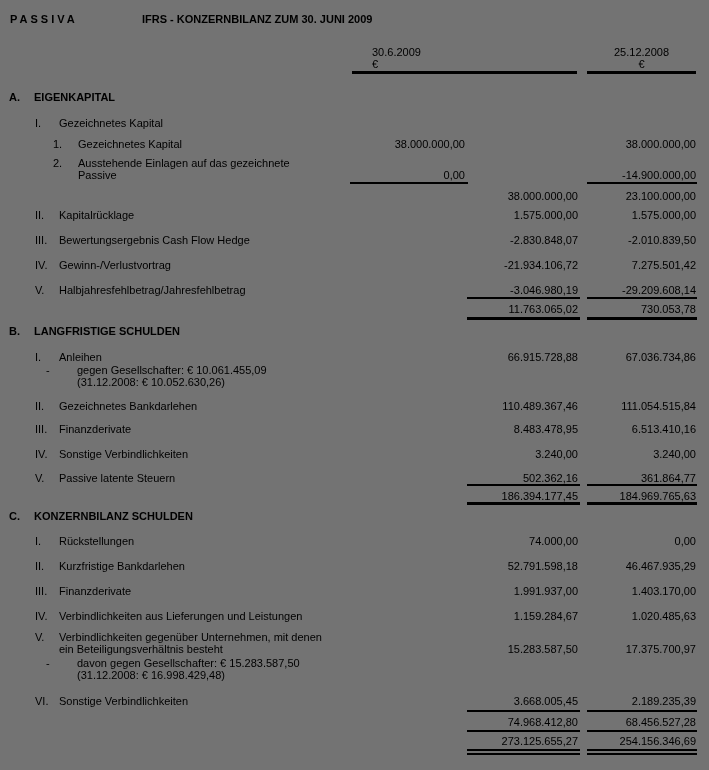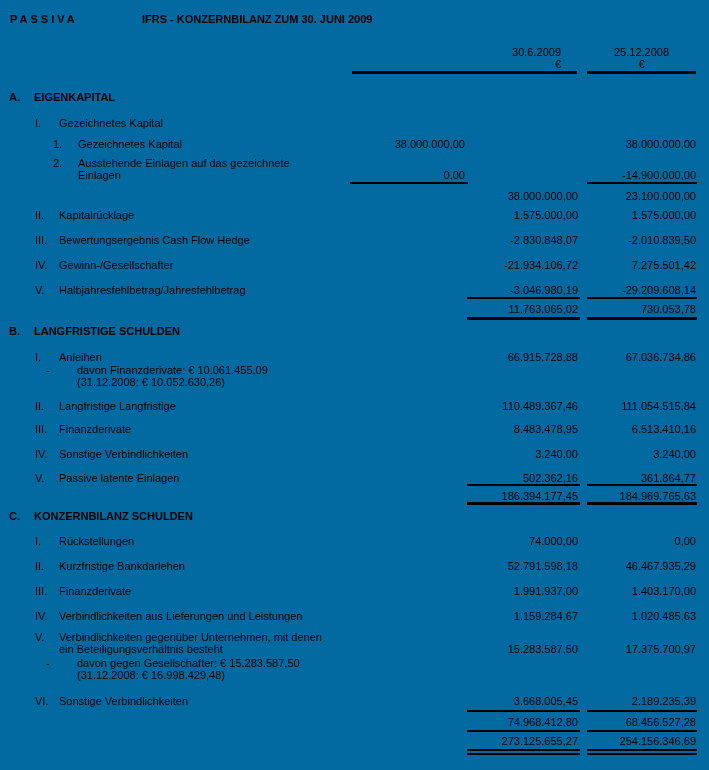--- a/index.html
+++ b/index.html
@@ -1,38 +1,38 @@
 <!DOCTYPE html>
 <html><head>
 <meta charset="utf-8">
 <style>
   html,body{margin:0;padding:0;background:#fff;}
   .sheet{
-    position:relative;width:709px;height:770px;background:#0369a1;
+    position:relative;width:709px;height:770px;background:#737373;
     font-family:"Liberation Sans","DejaVu Sans",sans-serif;
     font-size:11px;color:#000;overflow:hidden;
   }
   .abs{position:absolute;white-space:nowrap;line-height:12px;}
   .b{font-weight:bold;}
   .sp{letter-spacing:3px;}
   
   .sec-letter{left:9px;}
   .sec-title{left:34px;}
   .rn{left:35px;}
   .l1{left:59px;}
   .an{left:53px;}
   .l2{left:78px;}
   .dash{left:46px;}
   .note{left:77px;}
   
   .v1{right:244px;}   
   .v2{right:131px;}   
   .v3{right:13px;}    
   
-  .h2009{left:336px;width:225px;text-align:right;}
+  .h2009{left:372px;width:225px;text-align:left;}
   .h2008{left:587px;width:109px;text-align:center;}
   
   .rule{position:absolute;background:#000;height:2px;}
   .rule.thick{height:3px;}
   .r-inner{left:350px;width:118px;}
   .r-outer{left:467px;width:113px;}
   .r-2008{left:587px;width:110px;}
   .r-2009-head{left:352px;width:225px;}
   .r-2008-head{left:587px;width:109px;}
   
@@ -75,21 +75,21 @@
   <div class="row" style="--y:138px">
     <span class="abs an">1.</span>
     <span class="abs l2">Gezeichnetes Kapital</span>
     <span class="abs v1">38.000.000,00</span>
     <span class="abs v3">38.000.000,00</span>
   </div>
 
   <div class="row" style="--y:157px">
     <span class="abs an">2.</span>
     <span class="abs l2">Ausstehende Einlagen auf das gezeichnete</span>
-    <span class="abs l2 dy12">Einlagen</span>
+    <span class="abs l2 dy12">Passive</span>
     <span class="abs v1 dy12">0,00</span>
     <span class="abs v3 dy12">-14.900.000,00</span>
   </div>
   <div class="rule r-inner" style="top:182px"></div>
   <div class="rule r-2008" style="top:182px"></div>
 
   <div class="row" style="--y:190px">
     <span class="abs v2">38.000.000,00</span>
     <span class="abs v3">23.100.000,00</span>
   </div>
@@ -103,21 +103,21 @@
 
   <div class="row" style="--y:234px">
     <span class="abs rn">III.</span>
     <span class="abs l1">Bewertungsergebnis Cash Flow Hedge</span>
     <span class="abs v2">-2.830.848,07</span>
     <span class="abs v3">-2.010.839,50</span>
   </div>
 
   <div class="row" style="--y:259px">
     <span class="abs rn">IV.</span>
-    <span class="abs l1">Gewinn-/Gesellschafter</span>
+    <span class="abs l1">Gewinn-/Verlustvortrag</span>
     <span class="abs v2">-21.934.106,72</span>
     <span class="abs v3">7.275.501,42</span>
   </div>
 
   <div class="row" style="--y:284px">
     <span class="abs rn">V.</span>
     <span class="abs l1">Halbjahresfehlbetrag/Jahresfehlbetrag</span>
     <span class="abs v2">-3.046.980,19</span>
     <span class="abs v3">-29.209.608,14</span>
   </div>
@@ -135,48 +135,48 @@
     <span class="abs b sec-letter">B.</span>
     <span class="abs b sec-title">LANGFRISTIGE SCHULDEN</span>
   </div>
 
   <div class="row" style="--y:351px">
     <span class="abs rn">I.</span>
     <span class="abs l1">Anleihen</span>
     <span class="abs v2">66.915.728,88</span>
     <span class="abs v3">67.036.734,86</span>
     <span class="abs dash dy13">-</span>
-    <span class="abs note dy13">davon Finanzderivate: € 10.061.455,09</span>
+    <span class="abs note dy13">gegen Gesellschafter: € 10.061.455,09</span>
     <span class="abs note dy25">(31.12.2008: € 10.052.630,26)</span>
   </div>
 
   <div class="row" style="--y:400px">
     <span class="abs rn">II.</span>
-    <span class="abs l1">Langfristige Langfristige</span>
+    <span class="abs l1">Gezeichnetes Bankdarlehen</span>
     <span class="abs v2">110.489.367,46</span>
     <span class="abs v3">111.054.515,84</span>
   </div>
 
   <div class="row" style="--y:423px">
     <span class="abs rn">III.</span>
     <span class="abs l1">Finanzderivate</span>
     <span class="abs v2">8.483.478,95</span>
     <span class="abs v3">6.513.410,16</span>
   </div>
 
   <div class="row" style="--y:448px">
     <span class="abs rn">IV.</span>
     <span class="abs l1">Sonstige Verbindlichkeiten</span>
     <span class="abs v2">3.240,00</span>
     <span class="abs v3">3.240,00</span>
   </div>
 
   <div class="row" style="--y:472px">
     <span class="abs rn">V.</span>
-    <span class="abs l1">Passive latente Einlagen</span>
+    <span class="abs l1">Passive latente Steuern</span>
     <span class="abs v2">502.362,16</span>
     <span class="abs v3">361.864,77</span>
   </div>
   <div class="rule r-outer" style="top:484px"></div>
   <div class="rule r-2008" style="top:484px"></div>
 
   <div class="row" style="--y:490px">
     <span class="abs v2">186.394.177,45</span>
     <span class="abs v3">184.969.765,63</span>
   </div>

